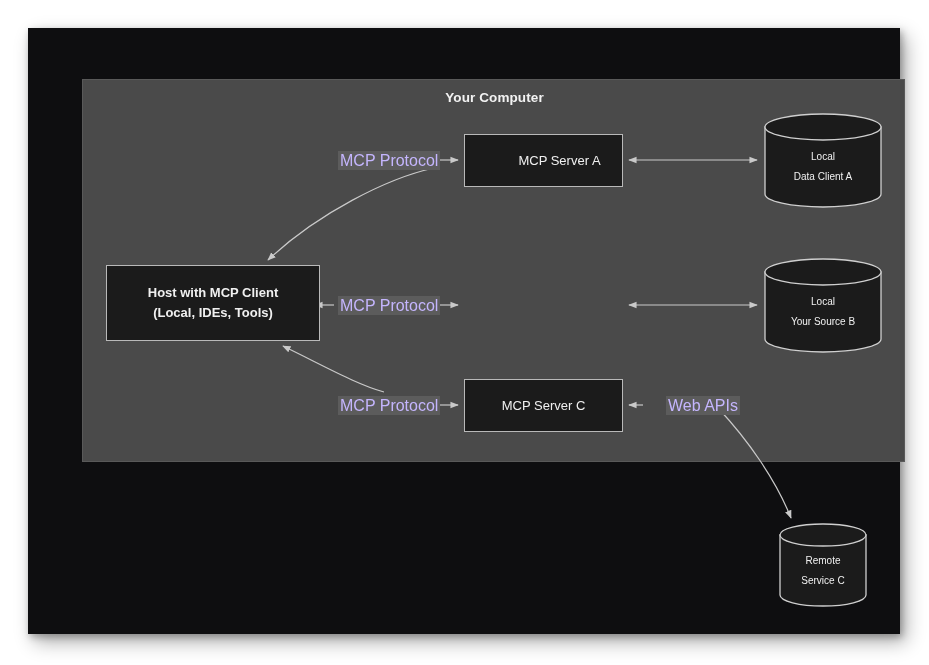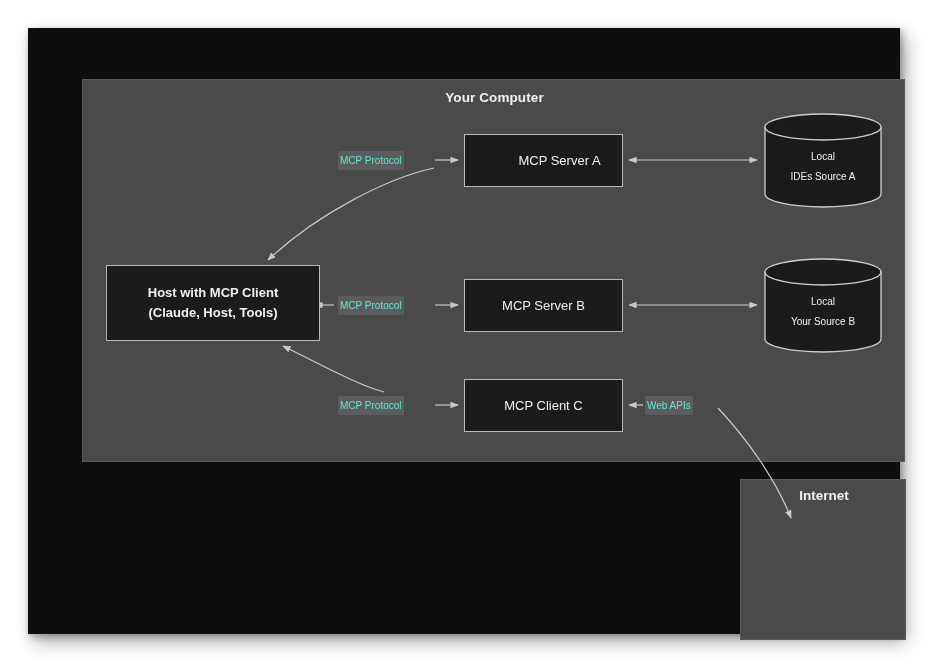--- a/index.html
+++ b/index.html
@@ -112,31 +112,31 @@
   #cyl-source-b { left: 735px; top: 230px; width: 120px; height: 95px; }
   #cyl-remote-c { left: 750px; top: 495px; width: 90px;  height: 85px; }
   #cyl-source-a .cyl-label { top: 34px; }
   #cyl-source-b .cyl-label { top: 34px; }
   #cyl-remote-c .cyl-label { top: 28px; }
 
   
   .edge-label {
     position: absolute;
     background: #5c5c5c;
-    color: #5eead4;
-    font-size: 10px;
+    color: #c4b5fd;
+    font-size: 16px;
     line-height: 17px;
     padding: 1px 2px;
     white-space: nowrap;
     z-index: 6;
   }
   #label-protocol-a { left: 310px; top: 123px; }
   #label-protocol-b { left: 310px; top: 268px; }
   #label-protocol-c { left: 310px; top: 368px; }
-  #label-web-apis   { left: 617px; top: 368px; }
+  #label-web-apis   { left: 638px; top: 368px; }
 
   
   #connectors {
     position: absolute;
     left: 0;
     top: 0;
     width: 929px;
     height: 665px;
     z-index: 3;
     pointer-events: none;
@@ -146,23 +146,20 @@
 <body>
 
 <div id="page">
 
   <div id="canvas-frame">
 
     <div id="your-computer-panel">
       <div id="your-computer-title">Your Computer</div>
     </div>
 
-    <div id="internet-panel">
-      <div id="internet-title">Internet</div>
-    </div>
 
     <svg id="connectors" viewBox="0 0 929 665" xmlns="http://www.w3.org/2000/svg">
       <defs>
         <marker id="arrow-end" viewBox="0 0 10 10" refX="9" refY="5" markerWidth="7" markerHeight="7" orient="auto-start-reverse">
           <path d="M 0 1 L 10 5 L 0 9 z" fill="#c9c9c9"></path>
         </marker>
         <marker id="arrow-start" viewBox="0 0 10 10" refX="9" refY="5" markerWidth="7" markerHeight="7" orient="auto-start-reverse">
           <path d="M 0 1 L 10 5 L 0 9 z" fill="#c9c9c9"></path>
         </marker>
       </defs>
@@ -182,57 +179,64 @@
 
       <line x1="407" y1="377" x2="430" y2="377" stroke="#c9c9c9" stroke-width="1.2" marker-end="url(#arrow-end)"></line>
 
       <line x1="615" y1="377" x2="601" y2="377" stroke="#c9c9c9" stroke-width="1.2" marker-end="url(#arrow-end)"></line>
 
       <path d="M 690 380 C 720 412, 748 452, 763 490" fill="none" stroke="#c9c9c9" stroke-width="1.2" marker-end="url(#arrow-end)"></path>
     </svg>
 
     <div class="node-box" id="node-host">
       <span>Host with MCP Client</span>
-      <span>(Claude, Host, Tools)</span>
+      <span>(Local, IDEs, Tools)</span>
     </div>
 
     <div class="node-box" id="node-server-a">
       <span>MCP Server A</span>
     </div>
 
-    <div class="node-box" id="node-server-b">
-      <span>MCP Server B</span>
-    </div>
 
     <div class="node-box" id="node-server-c">
-      <span>MCP Client C</span>
+      <span>MCP Server C</span>
     </div>
 
     <div class="cylinder" id="cyl-source-a">
       <svg width="120" height="95" viewBox="0 0 120 95">
         <path d="M 2 14 L 2 81 A 58 13 0 0 0 118 81 L 118 14 Z" fill="#1b1b1b" stroke="#cfcfcf" stroke-width="1.3"></path>
         <ellipse cx="60" cy="14" rx="58" ry="13" fill="#1b1b1b" stroke="#cfcfcf" stroke-width="1.3"></ellipse>
       </svg>
       <div class="cyl-label">
         <div>Local</div>
-        <div>IDEs Source A</div>
+        <div>Data Client A</div>
       </div>
     </div>
 
     <div class="cylinder" id="cyl-source-b">
       <svg width="120" height="95" viewBox="0 0 120 95">
         <path d="M 2 14 L 2 81 A 58 13 0 0 0 118 81 L 118 14 Z" fill="#1b1b1b" stroke="#cfcfcf" stroke-width="1.3"></path>
         <ellipse cx="60" cy="14" rx="58" ry="13" fill="#1b1b1b" stroke="#cfcfcf" stroke-width="1.3"></ellipse>
       </svg>
       <div class="cyl-label">
         <div>Local</div>
         <div>Your Source B</div>
       </div>
     </div>
 
+    <div class="cylinder" id="cyl-remote-c">
+      <svg width="90" height="85" viewBox="0 0 90 85">
+        <path d="M 2 12 L 2 72 A 43 11 0 0 0 88 72 L 88 12 Z" fill="#1b1b1b" stroke="#cfcfcf" stroke-width="1.3"></path>
+        <ellipse cx="45" cy="12" rx="43" ry="11" fill="#1b1b1b" stroke="#cfcfcf" stroke-width="1.3"></ellipse>
+      </svg>
+      <div class="cyl-label">
+        <div>Remote</div>
+        <div>Service C</div>
+      </div>
+    </div>
 
     <div class="edge-label" id="label-protocol-a">MCP Protocol</div>
     <div class="edge-label" id="label-protocol-b">MCP Protocol</div>
     <div class="edge-label" id="label-protocol-c">MCP Protocol</div>
     <div class="edge-label" id="label-web-apis">Web APIs</div>
 
   </div>
 </div>
 
 </body></html>

